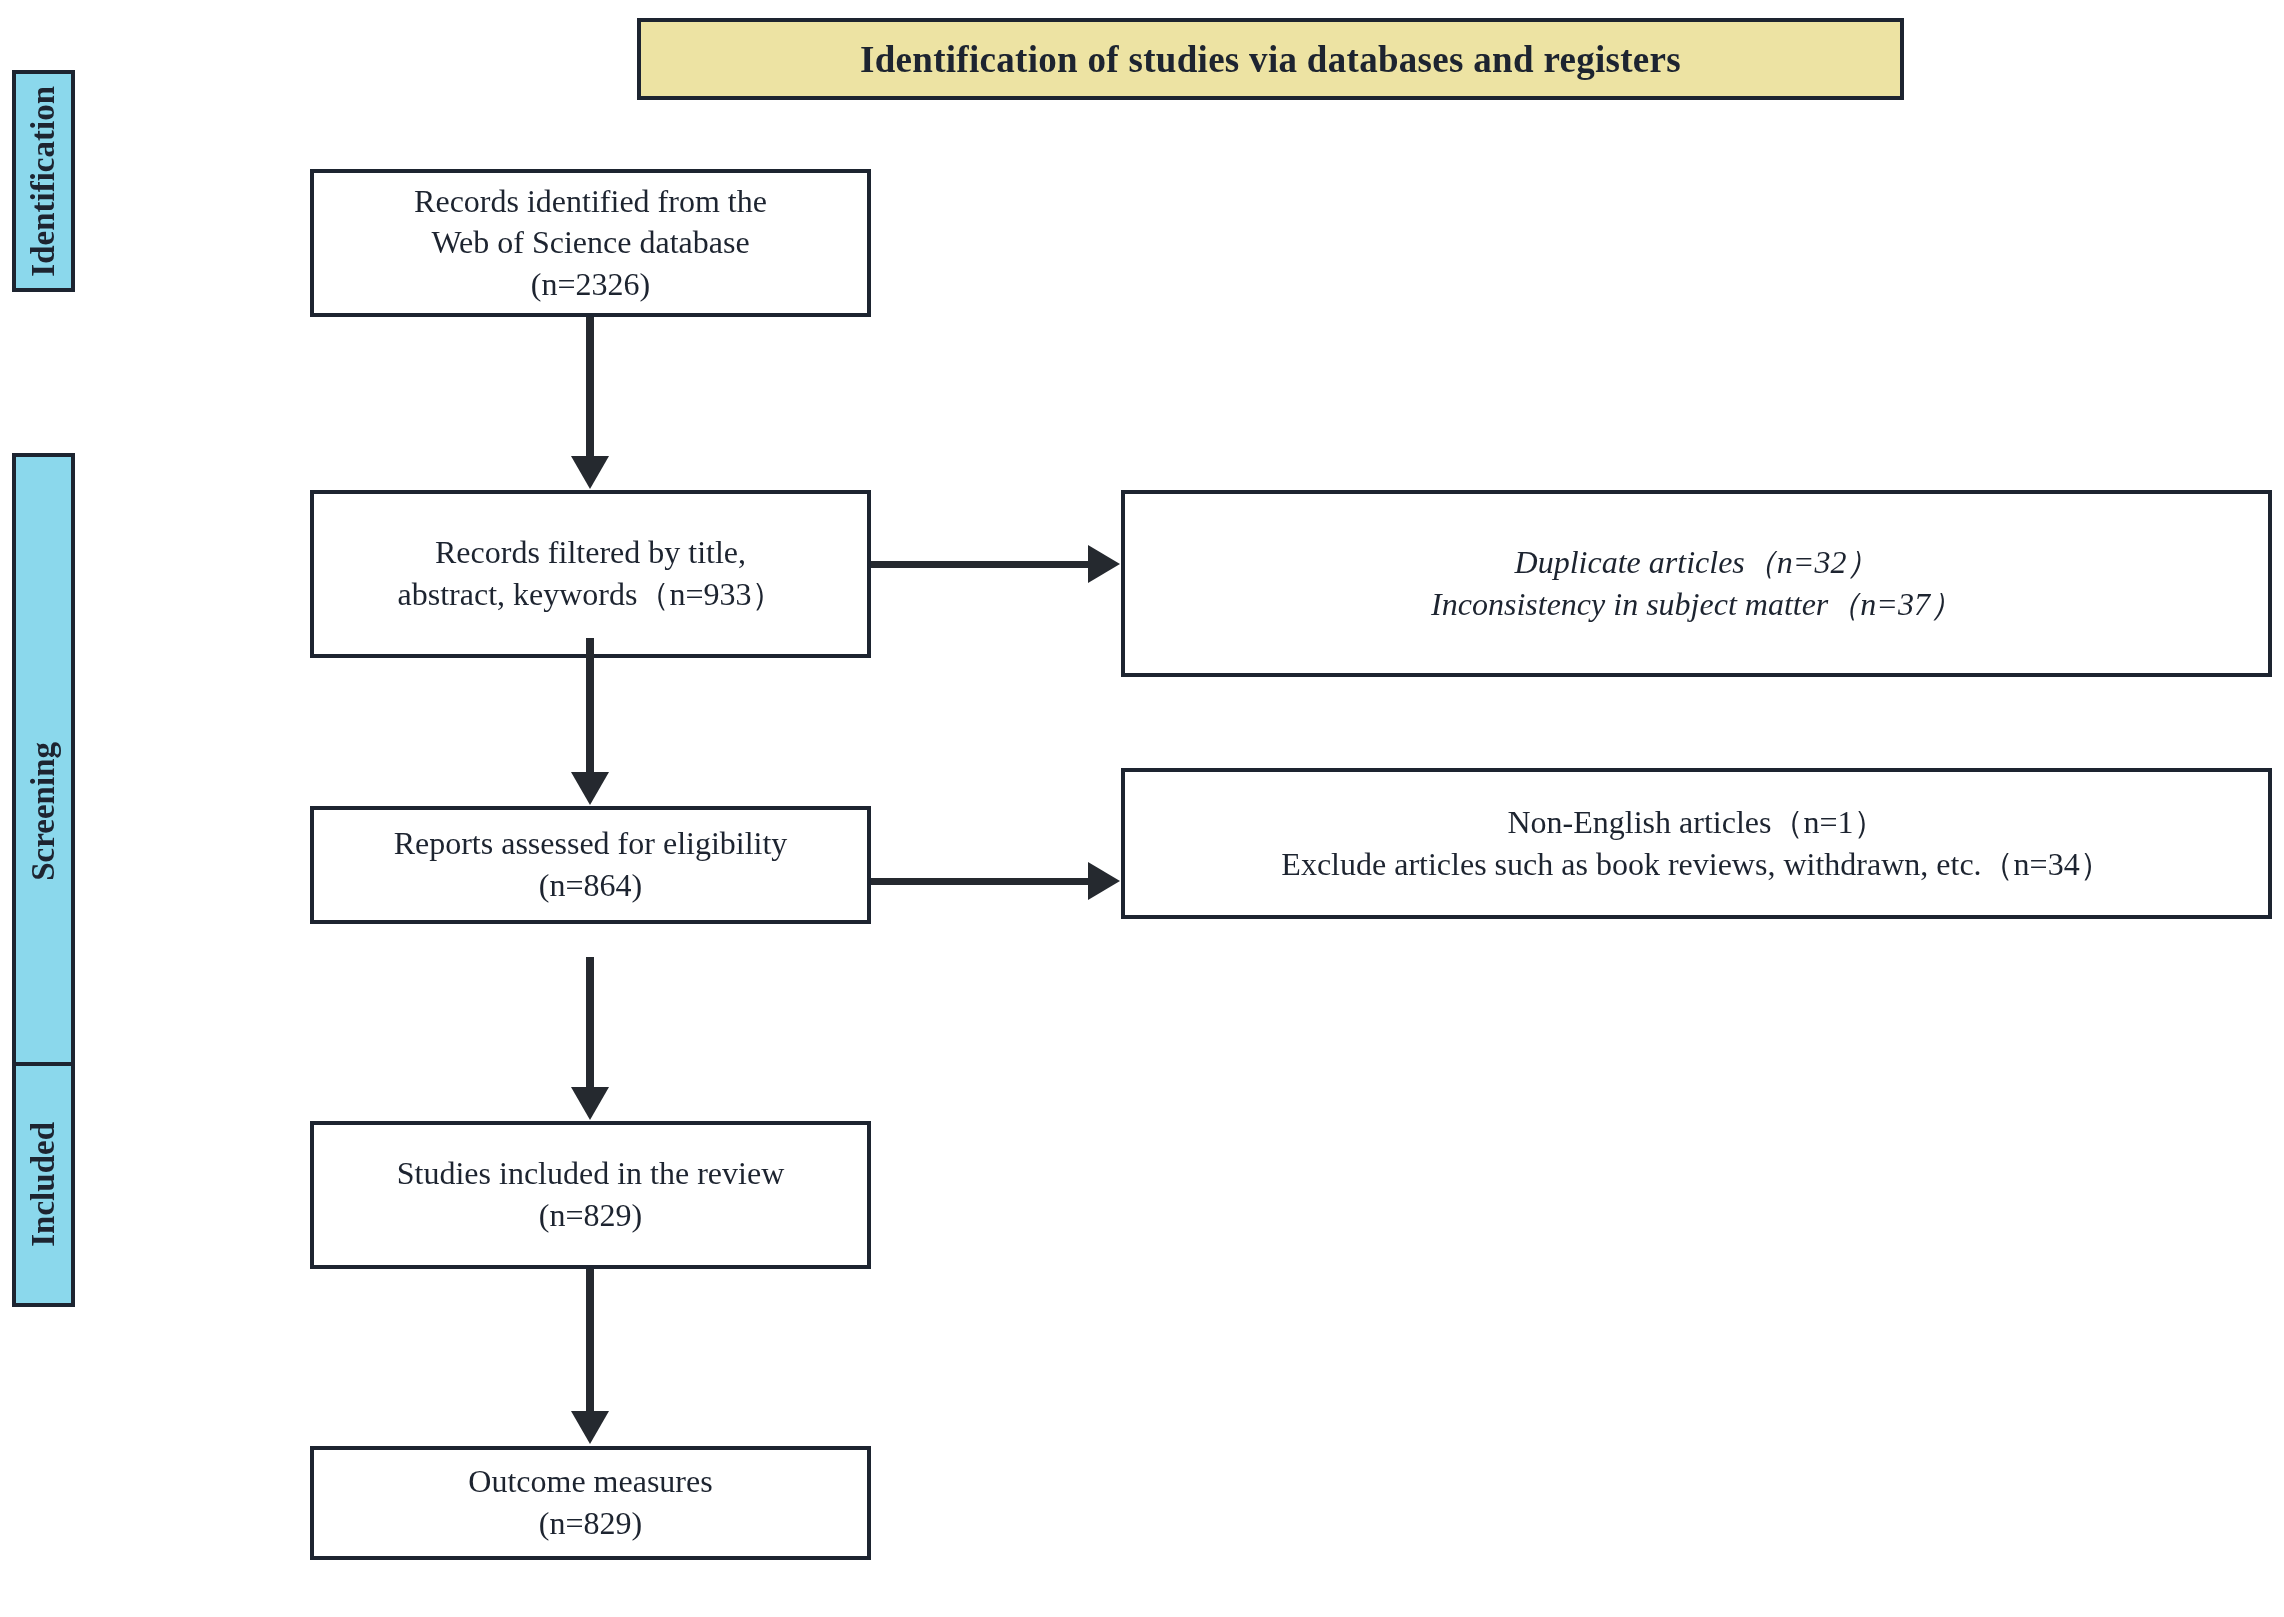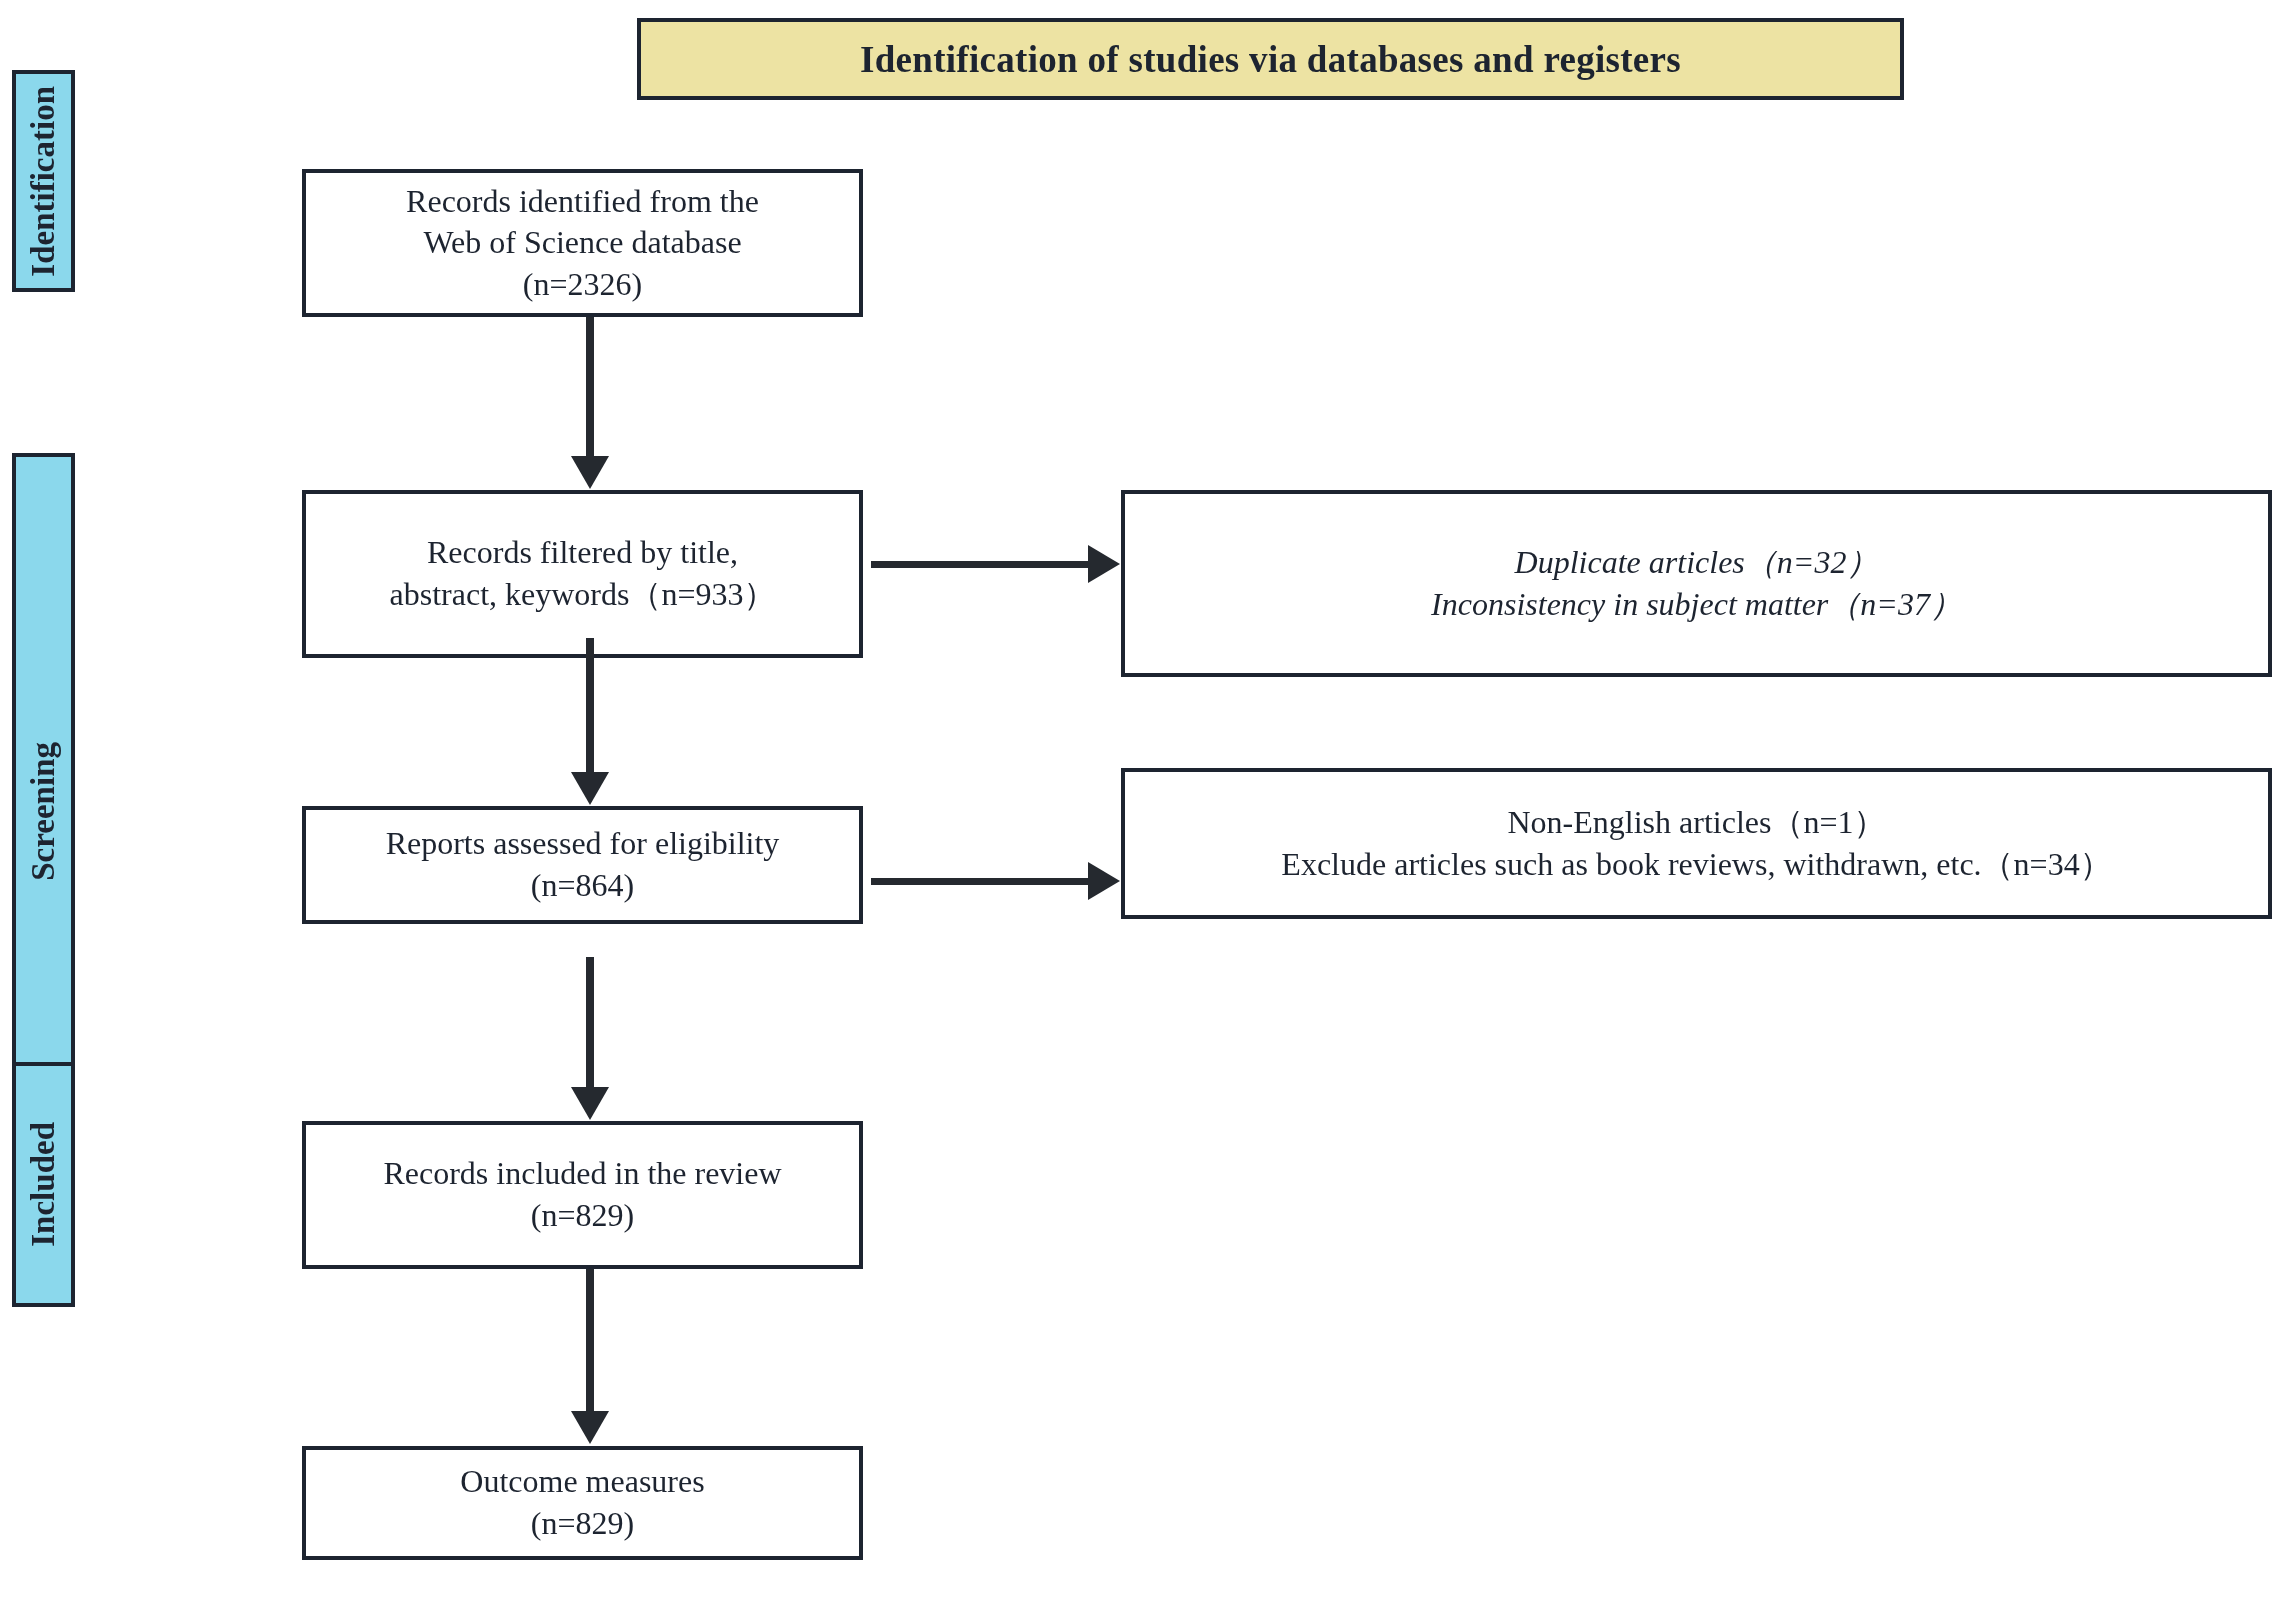--- a/index.html
+++ b/index.html
@@ -81,21 +81,21 @@
     text-align: center;
   }
   .flow-box .line {
     font-size: 32px;
     line-height: 1.30;
     color: #1d2430;
     white-space: nowrap;
   }
 
   
-  .main-col { left: 302px; width: 561px; }
+  .main-col { left: 310px; width: 561px; }
   #box-identified   { top: 169px;  height: 148px; }
   #box-filtered     { top: 490px;  height: 168px; }
   #box-eligibility  { top: 806px; height: 118px; text-align: center; }
   #box-included     { top: 1121px; height: 148px; }
   #box-outcome      { top: 1446px; height: 114px; }
 
   
   .excl-col { left: 1121px; width: 1151px; }
   #box-excluded-1 { top: 490px;  height: 187px; font-style: italic; }
   #box-excluded-2 { top: 768px; height: 151px; }
@@ -171,21 +171,21 @@
     <span class="line">Records filtered by title,</span>
     <span class="line">abstract, keywords（n=933）</span>
   </div>
 
   <div class="flow-box main-col" id="box-eligibility">
     <span class="line">Reports assessed for eligibility</span>
     <span class="line">(n=864)</span>
   </div>
 
   <div class="flow-box main-col" id="box-included">
-    <span class="line">Records included in the review</span>
+    <span class="line">Studies included in the review</span>
     <span class="line">(n=829)</span>
   </div>
 
   <div class="flow-box main-col" id="box-outcome">
     <span class="line">Outcome measures</span>
     <span class="line">(n=829)</span>
   </div>
 
   <div class="flow-box excl-col" id="box-excluded-1">
     <span class="line">Duplicate articles（n=32）</span>

